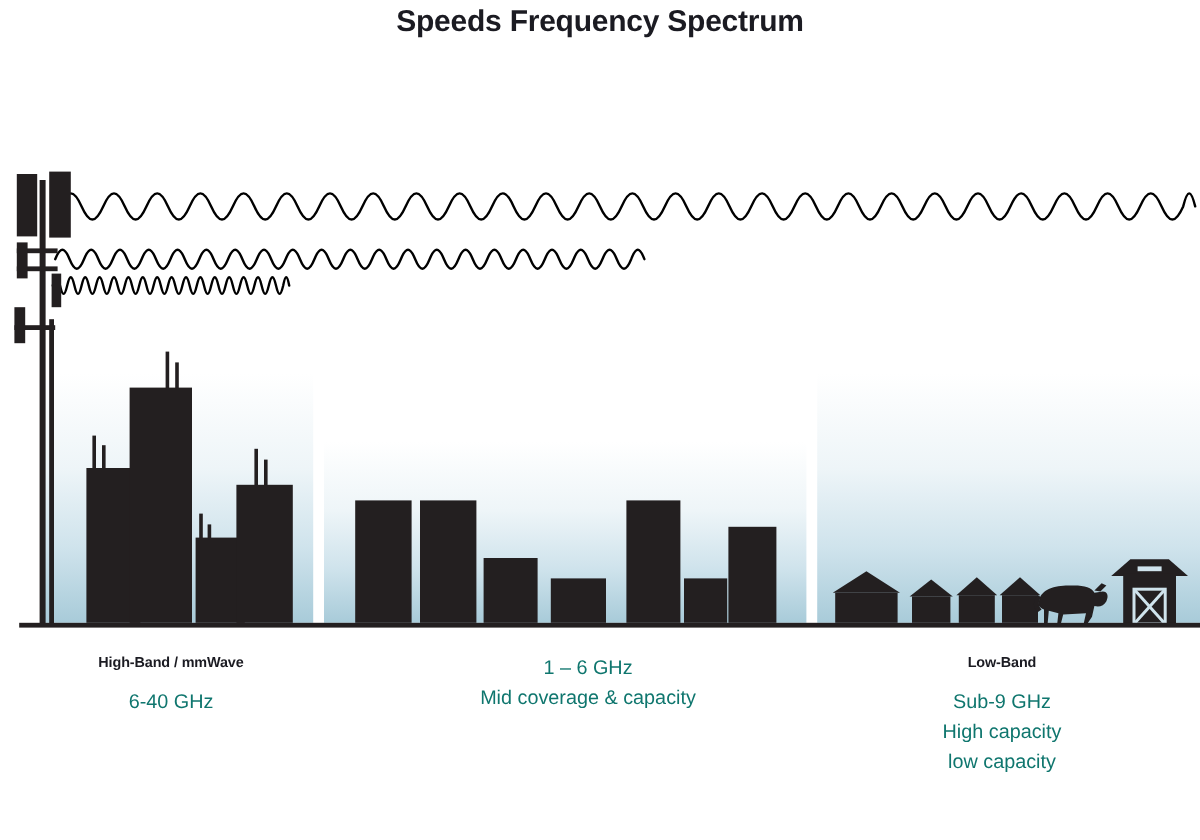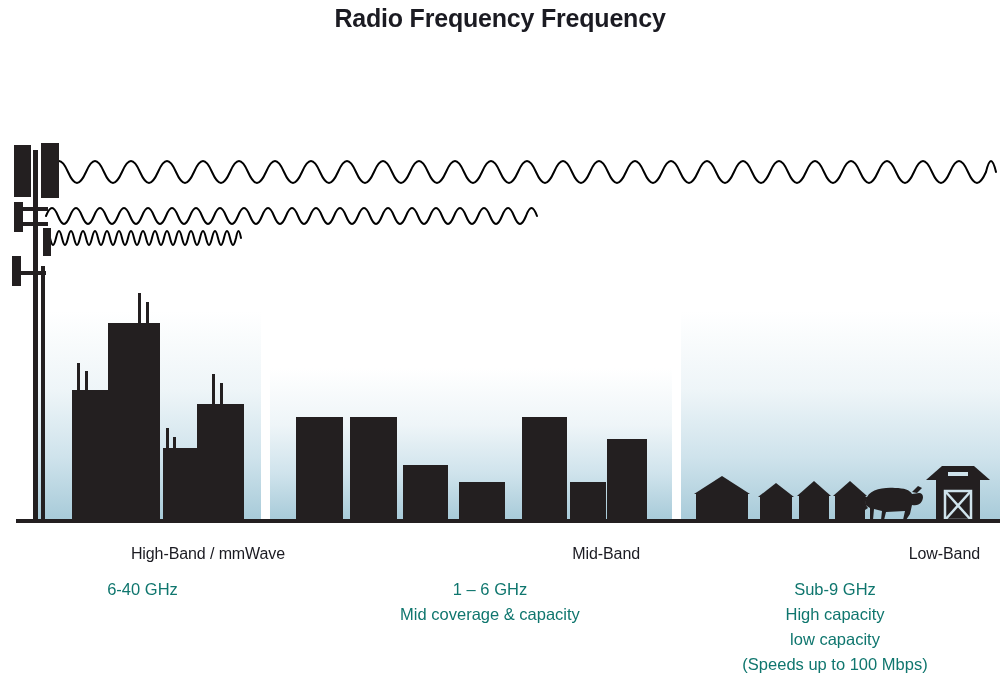--- a/index.html
+++ b/index.html
@@ -48,42 +48,41 @@
   }
   .band-caption {
     position: absolute;
     top: 0;
     text-align: center;
   }
   .band-caption.high { left: 0px;   width: 285px; }
   .band-caption.mid  { left: 340px; width: 300px; }
   .band-caption.low  { left: 690px; width: 290px; }
   .band-name {
-    font-size: 16px;
-    font-weight: normal;
+    font-size: 12px;
+    font-weight: bold;
     color: #1b1b22;
     margin: 0 0 14px 0;
     letter-spacing: -0.1px;
     white-space: nowrap;
-    text-align: right;
   }
   .band-line {
     font-size: 16.5px;
     font-weight: normal;
     color: #0f766e;
     line-height: 25px;
     white-space: nowrap;
   }
 </style>
 </head>
 <body>
 
 <div id="page">
 
-  <div class="title">Radio Frequency Frequency</div>
+  <div class="title">Speeds Frequency Spectrum</div>
 
   <svg id="scene" viewBox="0 0 1000 700" width="1000" height="700" xmlns="http://www.w3.org/2000/svg">
     <defs>
       <linearGradient id="skyGrad" x1="0" y1="0" x2="0" y2="1">
         <stop offset="0%" stop-color="#ffffff"></stop>
         <stop offset="38%" stop-color="#eef5f8"></stop>
         <stop offset="70%" stop-color="#cfe3ec"></stop>
         <stop offset="100%" stop-color="#a8cbd9"></stop>
       </linearGradient>
     </defs>
@@ -174,27 +173,25 @@
   </svg>
 
   <div class="band-captions">
 
     <div class="band-caption high">
       <div class="band-name">High-Band / mmWave</div>
       <div class="band-line">6-40 GHz</div>
     </div>
 
     <div class="band-caption mid">
-      <div class="band-name">Mid-Band</div>
       <div class="band-line">1 – 6 GHz</div>
       <div class="band-line">Mid coverage &amp; capacity</div>
     </div>
 
     <div class="band-caption low">
       <div class="band-name">Low-Band</div>
       <div class="band-line">Sub-9 GHz</div>
       <div class="band-line">High capacity</div>
       <div class="band-line">low capacity</div>
-      <div class="band-line">(Speeds up to 100 Mbps)</div>
     </div>
 
   </div>
 </div>
 
 </body></html>

